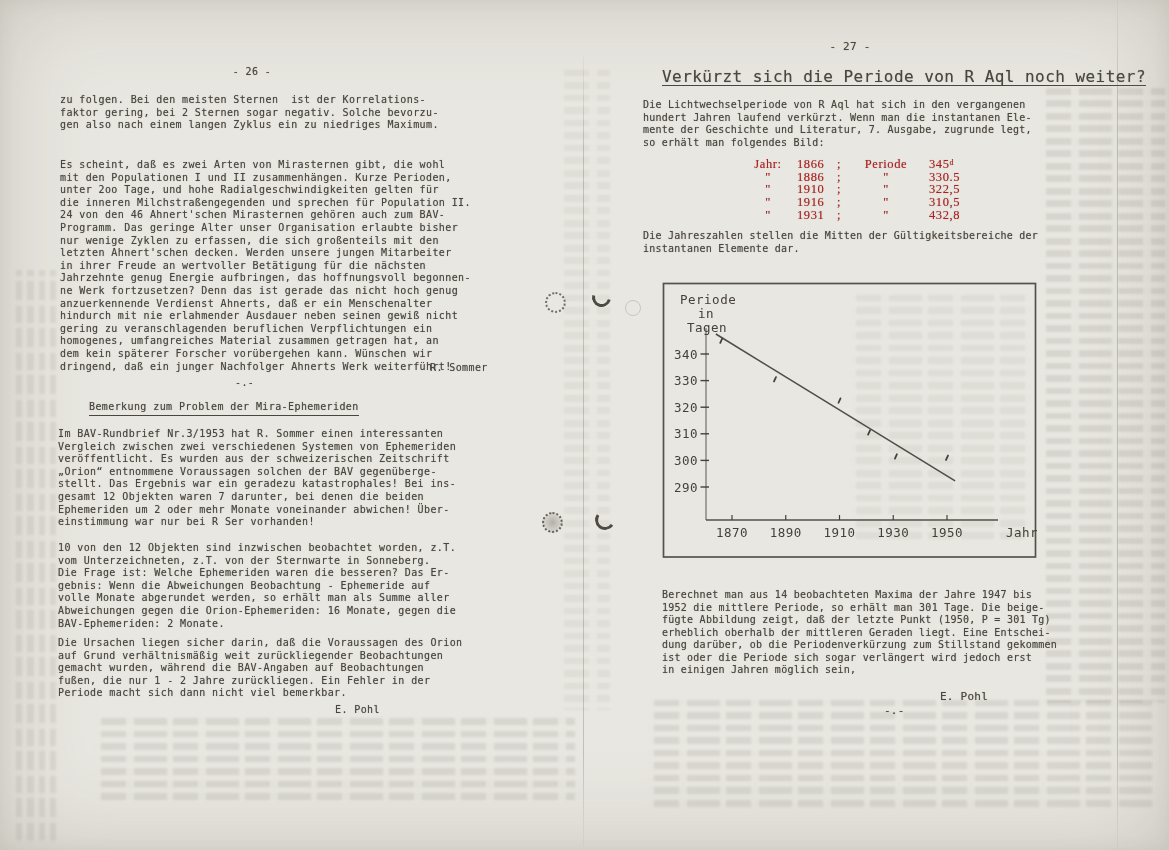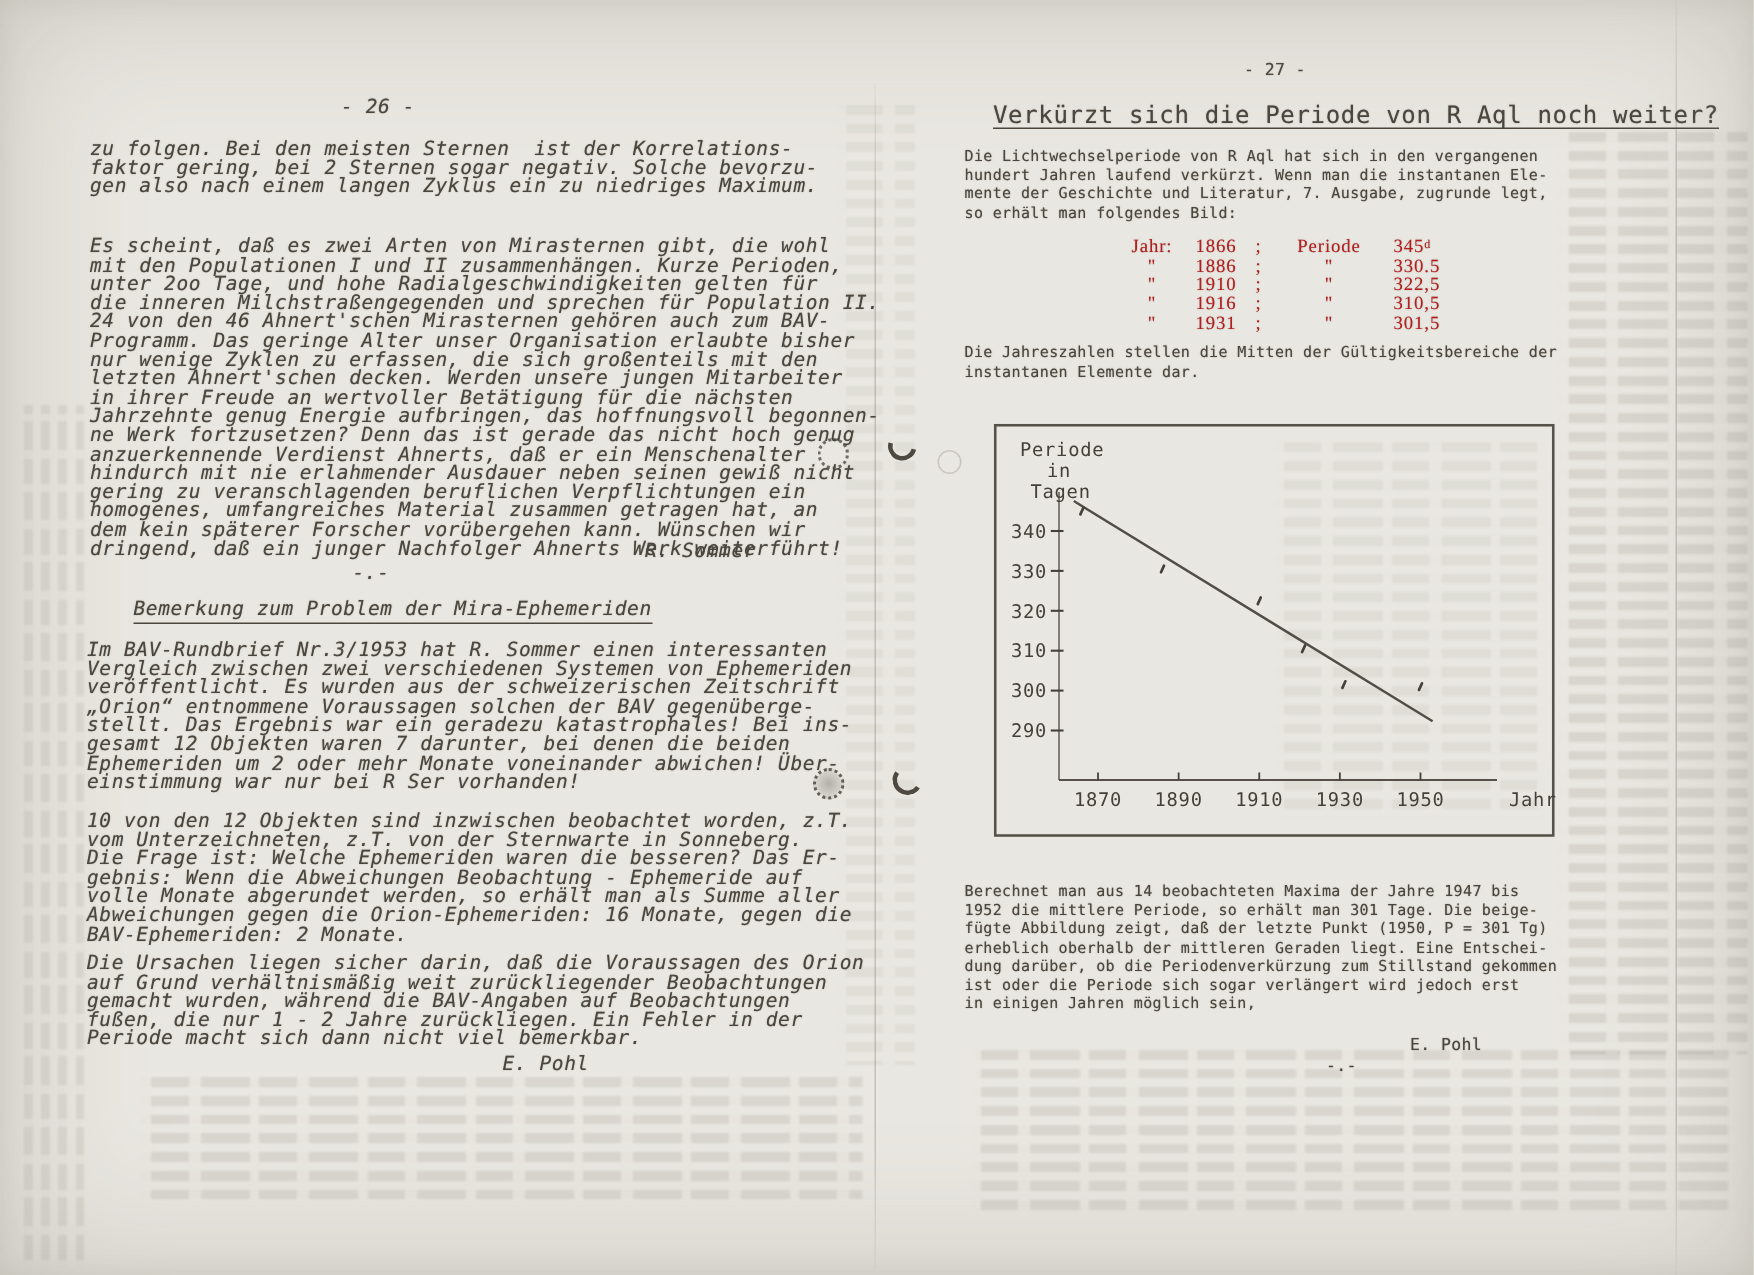--- a/index.html
+++ b/index.html
@@ -11,21 +11,21 @@
   .scan{position:absolute;inset:0;}
   .scan::after{
     content:"";position:absolute;inset:0;pointer-events:none;z-index:9;
     box-shadow:inset 0 0 95px rgba(138,132,118,0.32), inset 0 0 18px rgba(150,144,130,0.18);
   }
   .tw{
     position:absolute;margin:0;white-space:pre;z-index:3;
     color:#4a463e;
     text-shadow:0 0 0.8px rgba(72,68,60,0.55);
   }
-  .pg-l{font-size:13px;line-height:12.6px;letter-spacing:0.4px;font-style:italic;}
+  .pg-l{font-size:10px;line-height:12.6px;letter-spacing:0.4px;}
   .pg-r{font-size:10px;line-height:12.55px;letter-spacing:0.25px;}
   .heading{text-decoration:none;border-bottom:1px solid #4a463e;padding-bottom:1px;}
   .hd-r{font-size:16px;letter-spacing:0.45px;}
   .tbl{position:absolute;z-index:3;color:#b91c1c;font-size:12.5px;letter-spacing:0.6px;
        text-shadow:0 0 0.8px rgba(72,68,60,0.5);font-family:Liberation Serif, serif;}
   .tbl .row{display:flex;height:12.7px;align-items:flex-start;}
   .tbl .c1{width:42px;text-align:center;}
   .tbl .c2{width:38px;margin-left:8px;}
   .tbl .c3{width:16px;margin-left:2px;}
   .tbl .c4{width:66px;text-align:center;margin-left:0px;}
@@ -175,21 +175,21 @@
         <span class="c2">1916</span>
         <span class="c3">;</span>
         <span class="c4">"</span>
         <span class="c5">310,5</span>
       </div>
       <div class="row">
         <span class="c1">"</span>
         <span class="c2">1931</span>
         <span class="c3">;</span>
         <span class="c4">"</span>
-        <span class="c5">301,5</span>
+        <span class="c5">432,8</span>
       </div>
     </div>
 
     <pre class="tw pg-r" style="left:643px;top:230px;">Die Jahreszahlen stellen die Mitten der Gültigkeitsbereiche der
 instantanen Elemente dar.</pre>
 
     <div class="figure" style="left:662px;top:282px;">
       <svg width="375" height="277" viewBox="0 0 375 277">
           <rect x="1.5" y="1.5" width="372" height="273.5" fill="none" stroke="#45413a" stroke-width="1.7" opacity="0.9"></rect>
           <line x1="44" y1="46" x2="44" y2="238" stroke="#45413a" stroke-width="1" opacity="0.85"></line>
@@ -223,21 +223,21 @@
           <line x1="53.875" y1="52.05" x2="293.0625" y2="198.88199999999998" stroke="#45413a" stroke-width="1.6" opacity="0.92"></line>
           <line x1="58.25" y1="60.900000000000006" x2="60.25" y2="56.5" stroke="#45413a" stroke-width="1.8" stroke-linecap="round"></line>
           <line x1="112" y1="99.47000000000001" x2="114" y2="95.07000000000001" stroke="#45413a" stroke-width="1.8" stroke-linecap="round"></line>
           <line x1="176.5" y1="120.75000000000001" x2="178.5" y2="116.35000000000001" stroke="#45413a" stroke-width="1.8" stroke-linecap="round"></line>
           <line x1="206.0625" y1="152.67" x2="208.0625" y2="148.27" stroke="#45413a" stroke-width="1.8" stroke-linecap="round"></line>
           <line x1="232.9375" y1="176.61" x2="234.9375" y2="172.21000000000004" stroke="#45413a" stroke-width="1.8" stroke-linecap="round"></line>
           <line x1="284" y1="177.94" x2="286" y2="173.54000000000002" stroke="#45413a" stroke-width="1.8" stroke-linecap="round"></line>
         </svg>
     </div>
 
-    <pre class="tw pg-r" style="left:643px;top:589px;">Berechnet man aus 14 beobachteten Maxima der Jahre 1947 bis
+    <pre class="tw pg-r" style="left:662px;top:589px;">Berechnet man aus 14 beobachteten Maxima der Jahre 1947 bis
 1952 die mittlere Periode, so erhält man 301 Tage. Die beige-
 fügte Abbildung zeigt, daß der letzte Punkt (1950, P = 301 Tg)
 erheblich oberhalb der mittleren Geraden liegt. Eine Entschei-
 dung darüber, ob die Periodenverkürzung zum Stillstand gekommen
 ist oder die Periode sich sogar verlängert wird jedoch erst
 in einigen Jahren möglich sein,</pre>
 
     <pre class="tw pg-r sig" style="left:940px;top:691px;font-size:11px;">E. Pohl</pre>
 
     <pre class="tw pg-r" style="left:884px;top:705px;font-size:11px;">-.-</pre>

